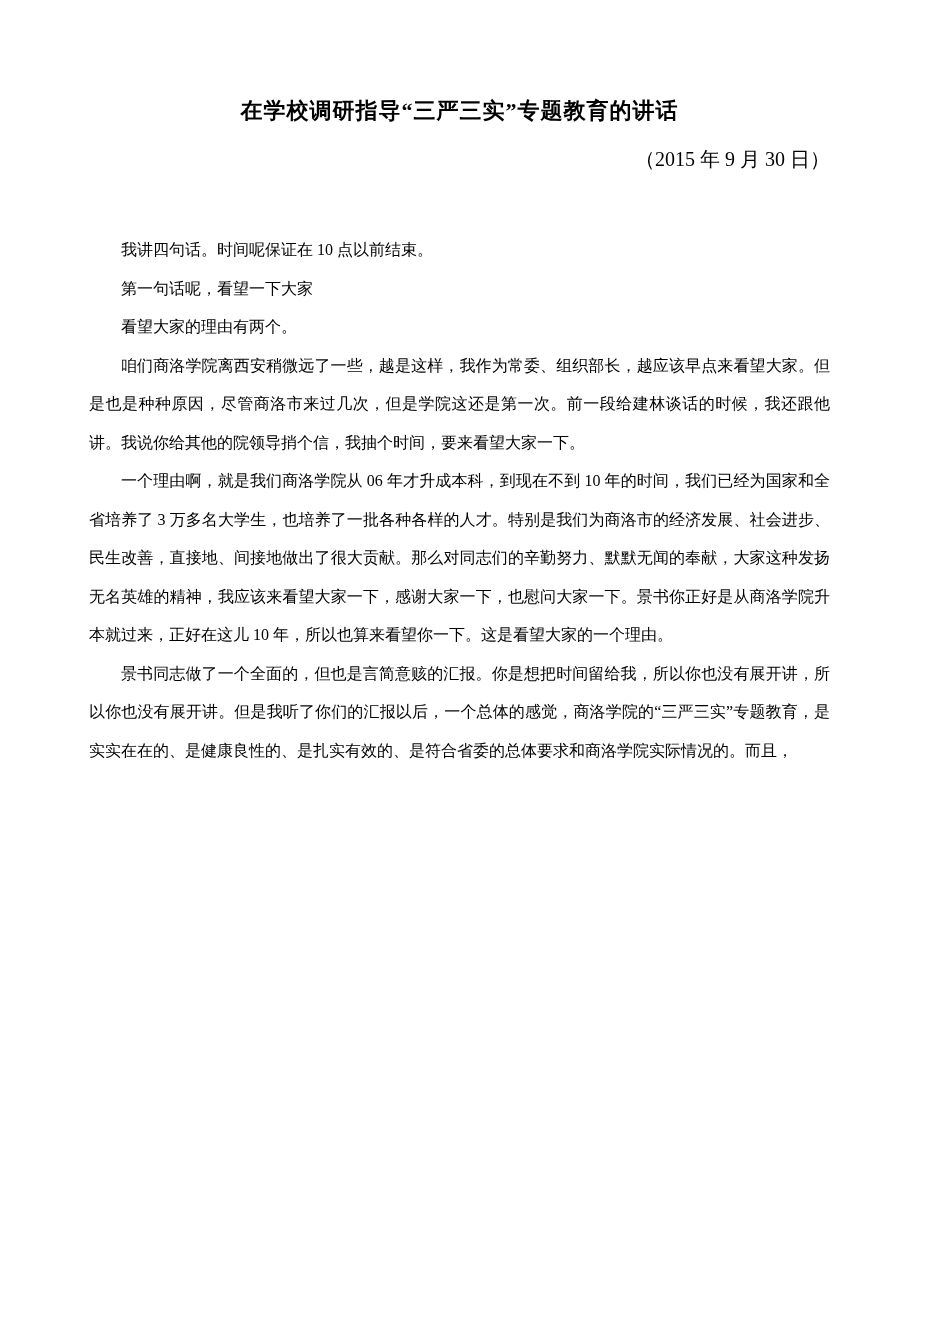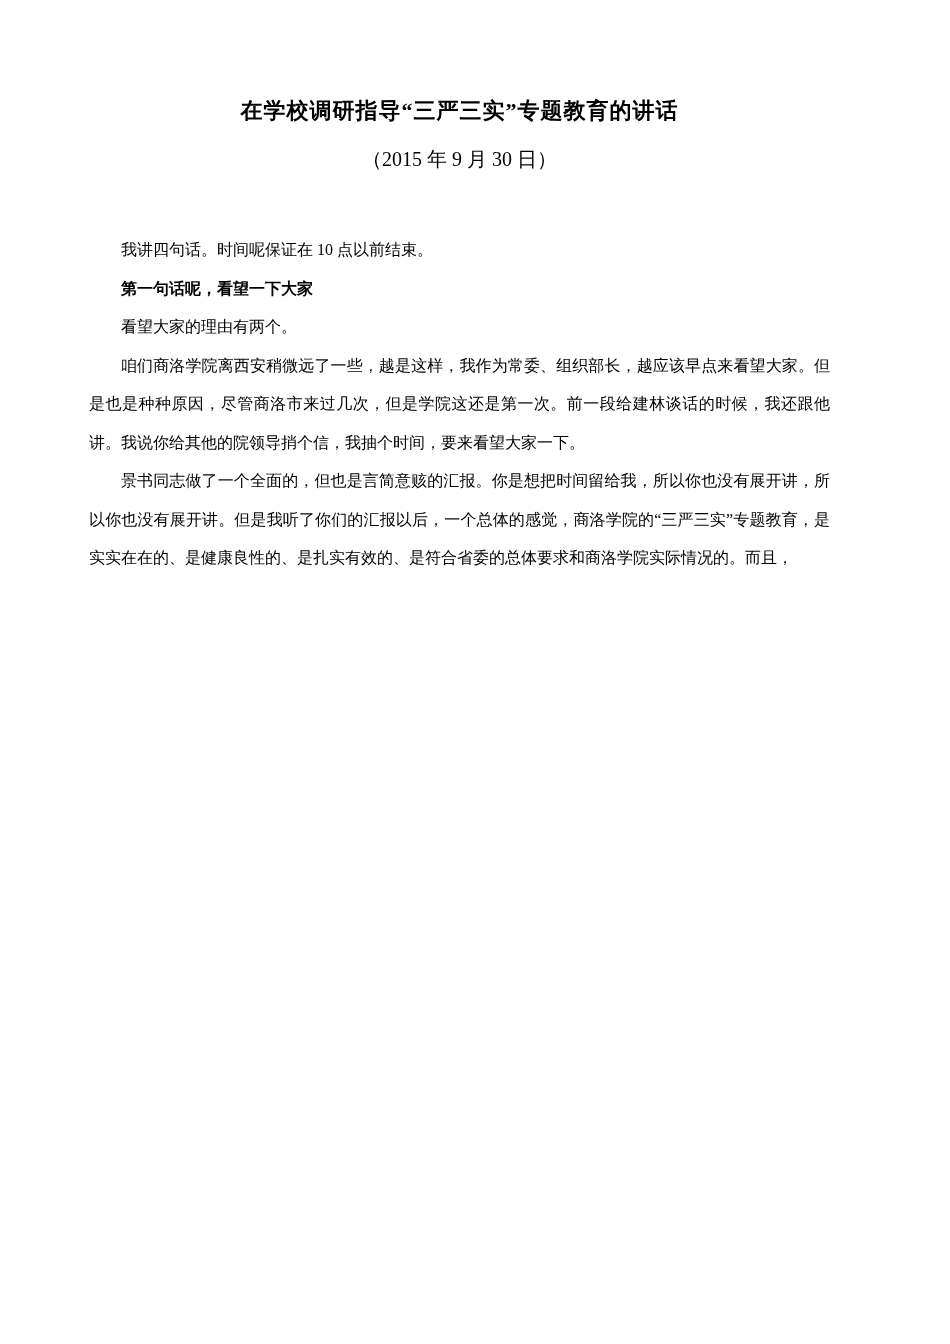--- a/index.html
+++ b/index.html
@@ -20,42 +20,43 @@
   .doc-title {
     font-size: 22px;
     font-weight: bold;
     text-align: center;
     letter-spacing: 1px;
     margin-bottom: 20px;
   }
   .doc-date {
     font-size: 20px;
     font-weight: normal;
-    text-align: center;
+    text-align: right;
     margin-bottom: 58px;
   }
   .doc-body p {
     font-size: 16px;
     line-height: 38.5px;
     text-indent: 2em;
     text-align: justify;
     text-justify: inter-ideograph;
     word-break: break-all;
   }
   .doc-body p.heading {
-    font-weight: bold;
+    font-weight: normal;
   }
 </style>
 </head>
 <body>
 
 <div class="page">
   <h1 class="doc-title">在学校调研指导“三严三实”专题教育的讲话</h1>
   <div class="doc-date">（2015 年 9 月 30 日）</div>
 
   <div class="doc-body">
     <p>我讲四句话。时间呢保证在 10 点以前结束。</p>
     <p class="heading">第一句话呢，看望一下大家</p>
     <p>看望大家的理由有两个。</p>
     <p>咱们商洛学院离西安稍微远了一些，越是这样，我作为常委、组织部长，越应该早点来看望大家。但是也是种种原因，尽管商洛市来过几次，但是学院这还是第一次。前一段给建林谈话的时候，我还跟他讲。我说你给其他的院领导捎个信，我抽个时间，要来看望大家一下。</p>
+    <p>一个理由啊，就是我们商洛学院从 06 年才升成本科，到现在不到 10 年的时间，我们已经为国家和全省培养了 3 万多名大学生，也培养了一批各种各样的人才。特别是我们为商洛市的经济发展、社会进步、民生改善，直接地、间接地做出了很大贡献。那么对同志们的辛勤努力、默默无闻的奉献，大家这种发扬无名英雄的精神，我应该来看望大家一下，感谢大家一下，也慰问大家一下。景书你正好是从商洛学院升本就过来，正好在这儿 10 年，所以也算来看望你一下。这是看望大家的一个理由。</p>
     <p>景书同志做了一个全面的，但也是言简意赅的汇报。你是想把时间留给我，所以你也没有展开讲，所以你也没有展开讲。但是我听了你们的汇报以后，一个总体的感觉，商洛学院的“三严三实”专题教育，是实实在在的、是健康良性的、是扎实有效的、是符合省委的总体要求和商洛学院实际情况的。而且，</p>
   </div>
 </div>
 
 </body></html>

